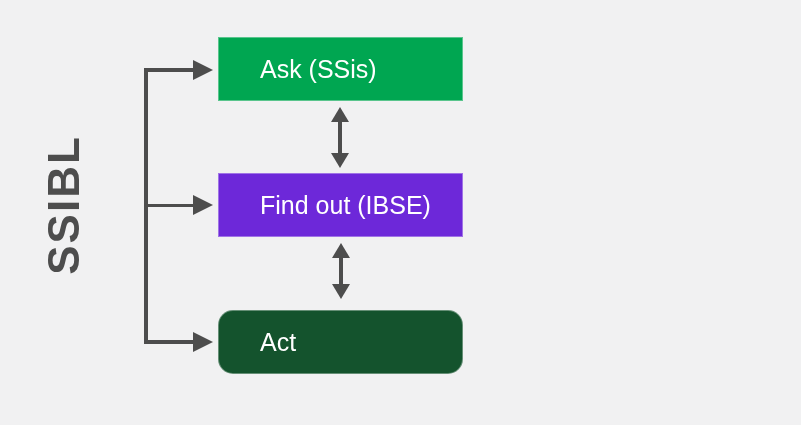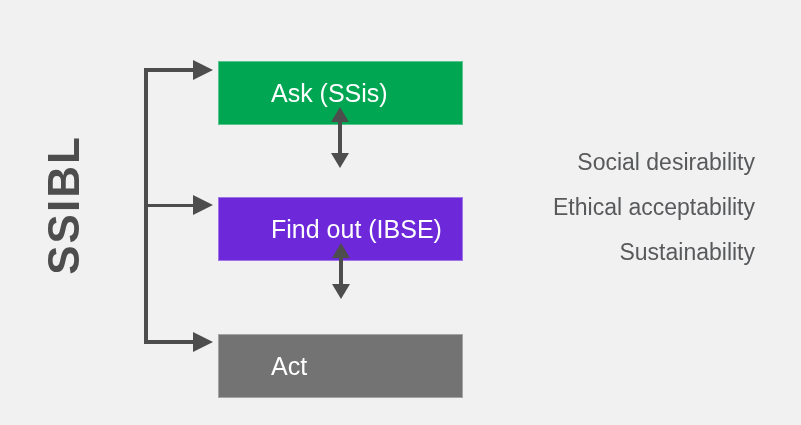--- a/index.html
+++ b/index.html
@@ -56,24 +56,23 @@
   
   .stage-box {
     position: absolute;
     left: 218px;
     width: 245px;
     height: 64px;
     box-sizing: border-box;
     border: 1px solid rgba(255,255,255,0.35);
     display: flex;
     align-items: center;
-    padding-left: 52px;
+    padding-left: 41px;
     color: #ffffff;
     font-size: 25px;
-    margin-top: 24px;
   }
   .stage-box.ask  { top: 37px; }
   .stage-box.find { top: 173px; }
   .stage-box.act  { top: 310px; }
 
   
   .varrow {
     position: absolute;
     width: 18px;
     display: flex;
@@ -125,34 +124,29 @@
   <div class="head-right h3"></div>
 
   <div class="stage-box ask" style="background-color: rgb(0, 166, 81);">
     <span>Ask (SSis)</span>
   </div>
 
   <div class="stage-box find" style="background-color: #6d28d9;">
     <span>Find out (IBSE)</span>
   </div>
 
-  <div class="stage-box act" style="background-color: #737373;">
+  <div class="stage-box act" style="background-color: #14532d; border-radius: 15px;">
     <span>Act</span>
   </div>
 
   <div class="varrow a">
     <div class="head-up"></div>
     <div class="shaft"></div>
     <div class="head-down"></div>
   </div>
   <div class="varrow b">
     <div class="head-up"></div>
     <div class="shaft"></div>
     <div class="head-down"></div>
   </div>
 
-  <div class="principles" style="color: rgb(88, 89, 91);">
-    <span class="line">Social desirability</span>
-    <span class="line">Ethical acceptability</span>
-    <span class="line">Sustainability</span>
-  </div>
 
 </div>
 
 </body></html>

